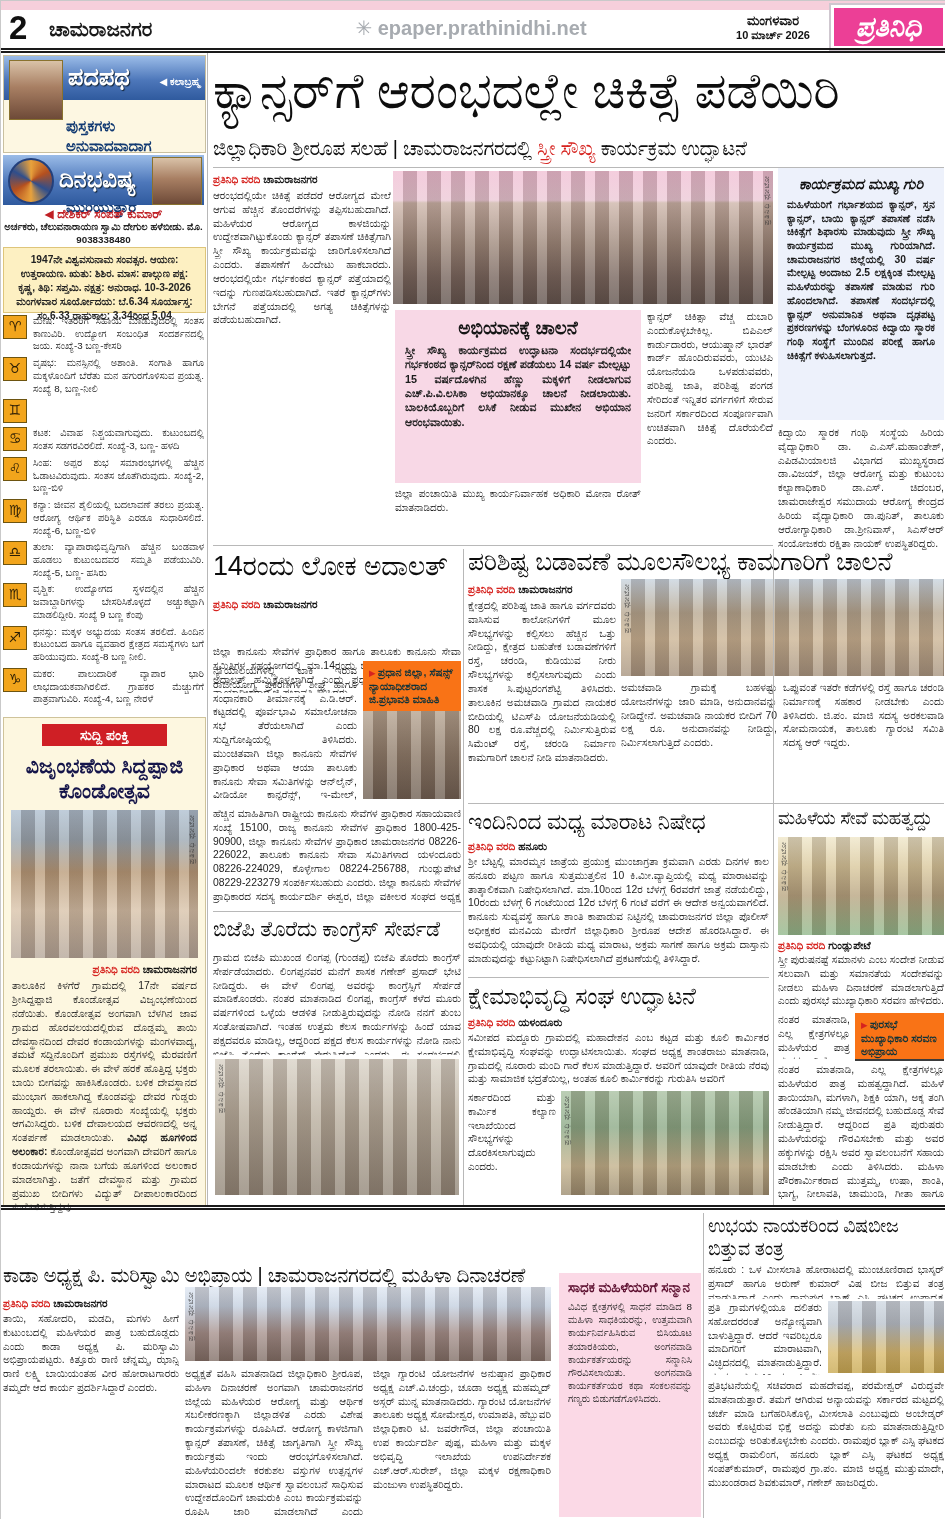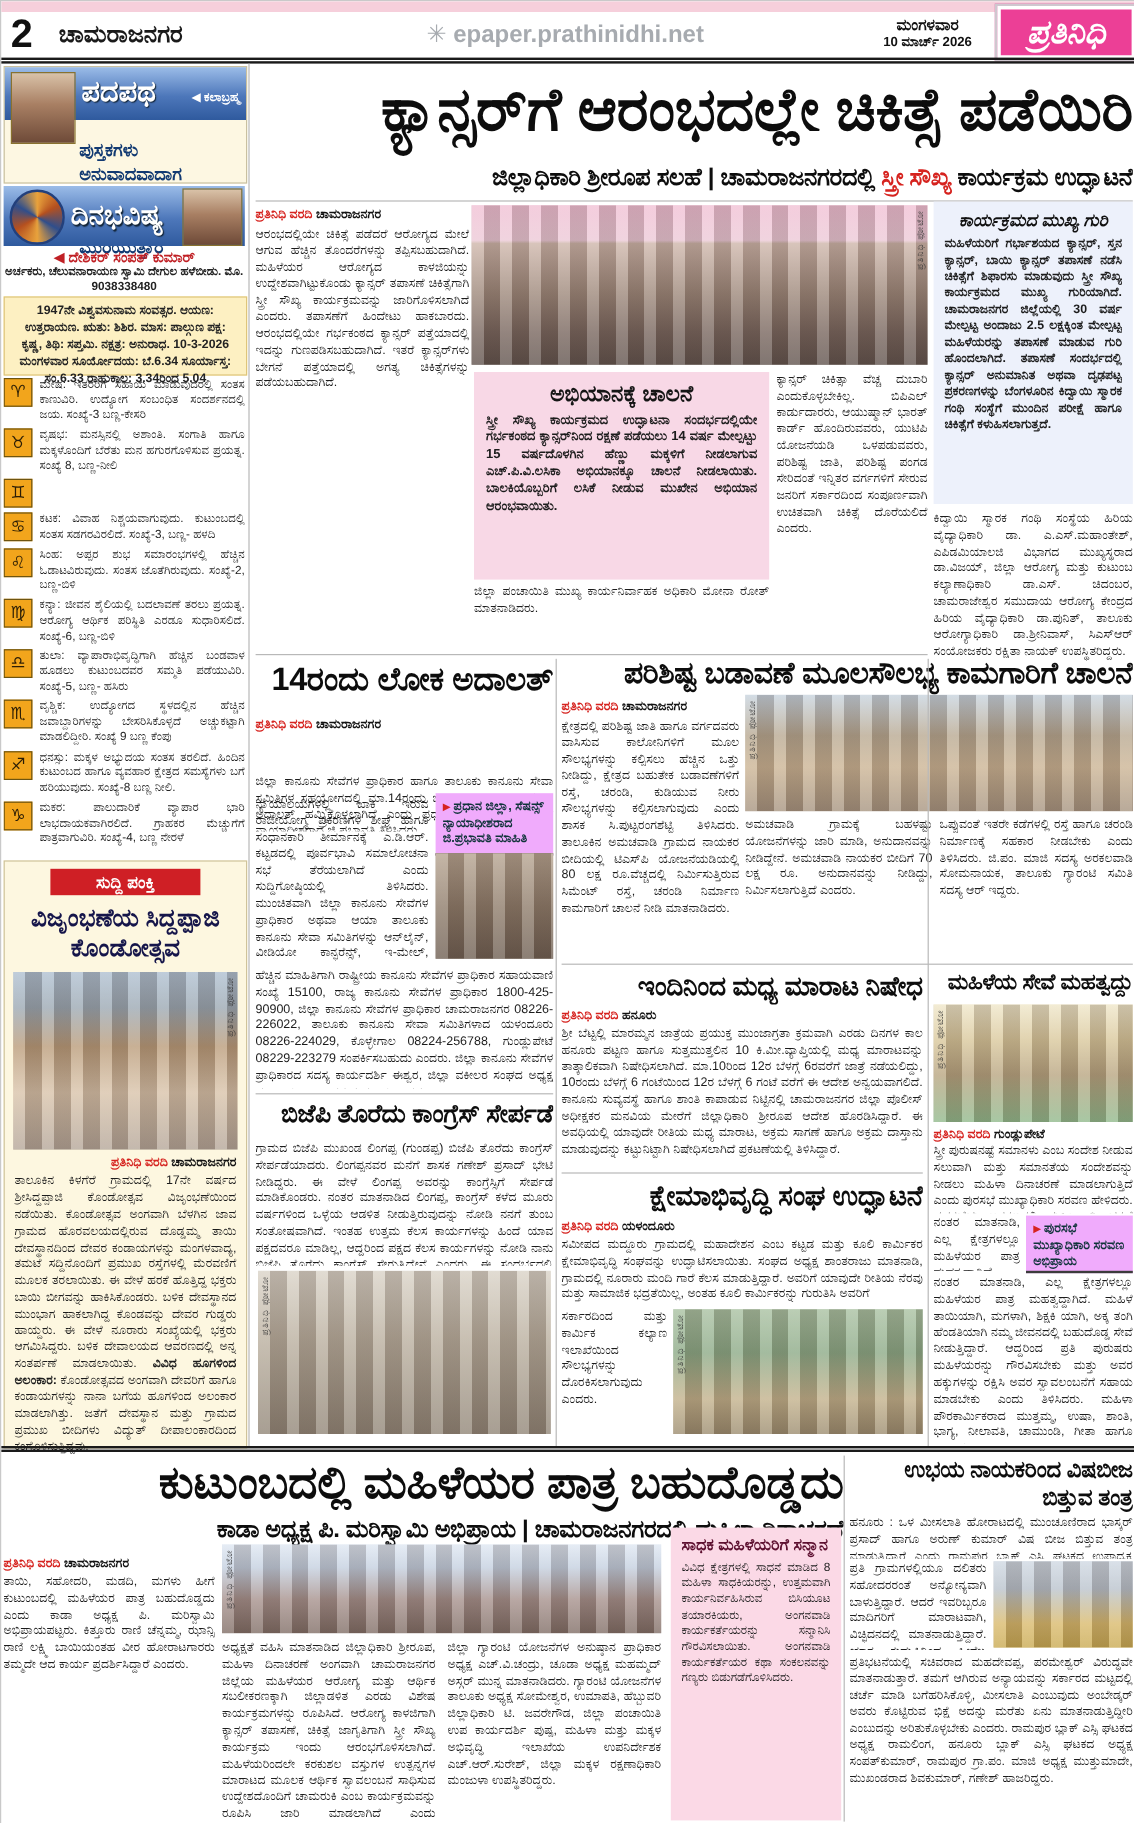--- a/index.html
+++ b/index.html
@@ -2,21 +2,21 @@
 <html><head>
 <meta charset="utf-8">
 <style>
   html,body{margin:0;padding:0;background:#e8e8e8;font-family:"Liberation Sans","DejaVu Sans",sans-serif;}
   .page{position:relative;width:945px;height:1519px;background:#fff;margin:0 auto;overflow:hidden;border:1px solid #c9c9c9;}
   .abs{position:absolute;}
   .bodytxt{font-size:10.4px;line-height:1.33;text-align:justify;color:#1c1c1c;overflow:hidden;}
   .lead{font-weight:bold;}
   .byl{font-size:10.5px;font-weight:bold;color:#111;}
   .byl .r{color:#d6231f;}
-  .hd{font-weight:700;color:#0d0d0d;text-align:right;overflow:hidden;letter-spacing:-0.3px;}
+  .hd{font-weight:400;color:#0d0d0d;text-align:left;overflow:hidden;letter-spacing:-0.3px;}
   .vr{background:#b8b8b8;width:1px;}
   .hr{background:#b8b8b8;height:1px;}
   .dbl{border-top:5px double #1a1a1a;}
   .vcred{writing-mode:vertical-rl;transform:rotate(180deg);font-size:7.5px;color:#333;letter-spacing:1px;position:absolute;left:1px;top:4px;opacity:.85;}
   .vcred.right{left:auto;right:1px;}
   
   .topstrip{background:#f6cfdb;}
   .brand{background:#ec3f96;border:2px solid #cfc7cf;box-shadow:inset 0 0 0 3px #fff;color:#fff;font-weight:800;font-style:italic;font-size:27px;display:flex;align-items:center;justify-content:center;}
   .site{color:#a7abb0;font-weight:bold;font-size:20px;text-align:center;}
   .daybox{text-align:center;color:#111;line-height:1.15;}
@@ -30,21 +30,21 @@
   .face{background:linear-gradient(180deg,#d9c2a8 0%,#a87f63 45%,#6e4a38 100%);border:1px solid #89722f;}
   .wheel{border-radius:50%;background:conic-gradient(#e8a23c,#b5501f,#2f4e8c,#e8a23c,#b5501f,#2f4e8c,#e8a23c);border:2px solid #23407c;}
   .panchanga{background:#fdf0c2;border:1px solid #dec57a;font-size:10.2px;font-weight:bold;color:#222;text-align:center;line-height:1.38;padding:5px 7px;}
   .zrow{display:flex;gap:6px;align-items:flex-start;padding:2px 0;}
   .zicon{flex:0 0 22px;height:22px;background:#f2a51c;border:1px solid #6d5410;color:#2b1d05;font-size:14px;line-height:21px;text-align:center;}
   .ztxt{font-size:9.8px;line-height:1.3;color:#222;text-align:justify;}
   .suddi{background:#fdf7e0;border:1px solid #cfc39a;}
   .suddiband{background:#cf1f25;color:#fff;font-weight:800;font-size:14px;text-align:center;line-height:22px;}
   .suddihd{font-weight:800;font-size:20.5px;color:#15154a;text-align:center;line-height:1.2;}
   
-  .qbox{background:#f0abfc;border-bottom:2px solid #3c3c3c;padding:5px 6px;font-size:10.6px;font-weight:bold;color:#10333a;line-height:1.28;}
+  .qbox{background:#f97316;border-bottom:2px solid #3c3c3c;padding:5px 6px;font-size:10.6px;font-weight:bold;color:#10333a;line-height:1.28;}
   .qbox::before{content:"▶ ";color:#d6231f;font-size:8.5px;}
   .pinkbox{background:#f8d8e6;padding:7px 10px;}
   .pinkbox .t{font-size:18.5px;font-weight:800;text-align:center;color:#161616;margin-bottom:4px;}
   .goalbox{background:#edf1fb;padding:8px 9px;}
   .goalbox .t{font-size:14.5px;font-weight:800;text-align:center;color:#111;margin-bottom:5px;font-style:italic;}
   .goalbox .b{font-size:10.3px;font-weight:600;}
   .sanman{background:#fbd9e6;padding:7px 9px;}
   .sanman .t{font-size:13.5px;font-weight:800;color:#5d1030;margin-bottom:4px;}
   .sanman .b{font-size:9.9px;}
   
@@ -231,21 +231,20 @@
     <div class="vcred">ಪ್ರತಿನಿಧಿ ಫೋಟೋ</div>
   </div>
   <div class="abs byl" style="left:777px;top:938px;width:166px;"><span class="r">ಪ್ರತಿನಿಧಿ ವರದಿ</span> <span>ಗುಂಡ್ಲುಪೇಟೆ</span></div>
   <div class="abs bodytxt" style="left:777px;top:952px;width:166px;height:58px;">ಸ್ತ್ರೀ ಪುರುಷನಷ್ಟೆ ಸಮಾನಳು ಎಂಬ ಸಂದೇಶ ನೀಡುವ ಸಲುವಾಗಿ ಮತ್ತು ಸಮಾನತೆಯ ಸಂದೇಶವನ್ನು ನೀಡಲು ಮಹಿಳಾ ದಿನಾಚರಣೆ ಮಾಡಲಾಗುತ್ತಿದೆ ಎಂದು ಪುರಸಭೆ ಮುಖ್ಯಾಧಿಕಾರಿ ಸರವಣ ಹೇಳಿದರು. ಪುರಸಭೆಯ ಆವರಣದಲ್ಲಿ ಮಹಿಳಾ ದಿನಾಚರಣೆ ಪ್ರಯುಕ್ತ ಪುರಸಭೆ ಸಿಬ್ಬಂದಿ ಮತ್ತು ಪೌರ ಕಾರ್ಮಿಕರ ಮಹಿಳಾ ಸಿಬ್ಬಂದಿಯೊಂದಿಗೆ ಮಹಿಳಾ ದಿನ</div>
   <div class="abs qbox" style="left:854px;top:1012px;width:77px;height:36px;">ಪುರಸಭೆ ಮುಖ್ಯಾಧಿಕಾರಿ ಸರವಣ ಅಭಿಪ್ರಾಯ</div>
   <div class="abs bodytxt" style="left:777px;top:1012px;width:72px;height:46px;">ನಂತರ ಮಾತನಾಡಿ, ಎಲ್ಲ ಕ್ಷೇತ್ರಗಳಲ್ಲೂ ಮಹಿಳೆಯರ ಪಾತ್ರ ಮಹತ್ವದ್ದಾಗಿದೆ. ಮಹಿಳೆ ತಾಯಿಯಾಗಿ, ಮಗಳಾಗಿ, ಶಿಕ್ಷಕಿ ಯಾಗಿ, ಅಕ್ಕ ತಂಗಿ ಹೆಂಡತಿಯಾಗಿ ನಮ್ಮ ಜೀವನದಲ್ಲಿ ಬಹುದೊಡ್ಡ ಸೇವೆ ನೀಡುತ್ತಿದ್ದಾರೆ. ಆದ್ದರಿಂದ ಪ್ರತಿ ಪುರುಷರು ಮಹಿಳೆಯರನ್ನು ಗೌರವಿಸಬೇಕು ಮತ್ತು ಅವರ ಹಕ್ಕುಗಳನ್ನು ರಕ್ಷಿಸಿ ಅವರ ಸ್ವಾವಲಂಬನೆಗೆ ಸಹಾಯ ಮಾಡಬೇಕು ಎಂದು ತಿಳಿಸಿದರು. ಮಹಿಳಾ ಪೌರಕಾರ್ಮಿಕರಾದ ಮುತ್ತಮ್ಮ, ಉಷಾ, ಶಾಂತಿ, ಭಾಗ್ಯ, ನೀಲಾವತಿ, ಚಾಮುಂಡಿ, ಗೀತಾ ಹಾಗೂ ಪುರಸಭೆ ಮಹಿಳಾ ಸಿಬ್ಬಂದಿ ಅನುಪಮ, ಸುಮ್ಮ, ಹೇಮಾ, ತ್ರಿವೇಣಿ, ನಂದಿನಿ, ಚಂದನ, ಆಶಾ, ಭವಾನಿ ಭಾಗವಹಿಸಿದ್ದರು.</div>
   <div class="abs bodytxt" style="left:777px;top:1062px;width:166px;height:140px;">ನಂತರ ಮಾತನಾಡಿ, ಎಲ್ಲ ಕ್ಷೇತ್ರಗಳಲ್ಲೂ ಮಹಿಳೆಯರ ಪಾತ್ರ ಮಹತ್ವದ್ದಾಗಿದೆ. ಮಹಿಳೆ ತಾಯಿಯಾಗಿ, ಮಗಳಾಗಿ, ಶಿಕ್ಷಕಿ ಯಾಗಿ, ಅಕ್ಕ ತಂಗಿ ಹೆಂಡತಿಯಾಗಿ ನಮ್ಮ ಜೀವನದಲ್ಲಿ ಬಹುದೊಡ್ಡ ಸೇವೆ ನೀಡುತ್ತಿದ್ದಾರೆ. ಆದ್ದರಿಂದ ಪ್ರತಿ ಪುರುಷರು ಮಹಿಳೆಯರನ್ನು ಗೌರವಿಸಬೇಕು ಮತ್ತು ಅವರ ಹಕ್ಕುಗಳನ್ನು ರಕ್ಷಿಸಿ ಅವರ ಸ್ವಾವಲಂಬನೆಗೆ ಸಹಾಯ ಮಾಡಬೇಕು ಎಂದು ತಿಳಿಸಿದರು. ಮಹಿಳಾ ಪೌರಕಾರ್ಮಿಕರಾದ ಮುತ್ತಮ್ಮ, ಉಷಾ, ಶಾಂತಿ, ಭಾಗ್ಯ, ನೀಲಾವತಿ, ಚಾಮುಂಡಿ, ಗೀತಾ ಹಾಗೂ ಪುರಸಭೆ ಮಹಿಳಾ ಸಿಬ್ಬಂದಿ ಅನುಪಮ, ಸುಮ್ಮ, ಹೇಮಾ, ತ್ರಿವೇಣಿ, ನಂದಿನಿ, ಚಂದನ, ಆಶಾ, ಭವಾನಿ ಭಾಗವಹಿಸಿದ್ದರು.</div>
 
   <div class="abs dbl" style="left:0;top:1204px;width:945px;height:0;"></div>
 
-  <div class="abs hd" style="left:2px;top:1212px;width:700px;height:50px;font-size:38px;line-height:1.25;">ಕುಟುಂಬದಲ್ಲಿ ಮಹಿಳೆಯರ ಪಾತ್ರ ಬಹುದೊಡ್ಡದು</div>
   <div class="abs hd" style="left:2px;top:1263px;width:700px;height:28px;font-size:20px;">ಕಾಡಾ ಅಧ್ಯಕ್ಷ ಪಿ. ಮರಿಸ್ವಾಮಿ ಅಭಿಪ್ರಾಯ | ಚಾಮರಾಜನಗರದಲ್ಲಿ ಮಹಿಳಾ ದಿನಾಚರಣೆ</div>
   <div class="abs byl" style="left:2px;top:1296px;width:176px;"><span class="r">ಪ್ರತಿನಿಧಿ ವರದಿ</span> <span>ಚಾಮರಾಜನಗರ</span></div>
   <div class="abs bodytxt" style="left:2px;top:1311px;width:176px;height:204px;">ತಾಯಿ, ಸಹೋದರಿ, ಮಡದಿ, ಮಗಳು ಹೀಗೆ ಕುಟುಂಬದಲ್ಲಿ ಮಹಿಳೆಯರ ಪಾತ್ರ ಬಹುದೊಡ್ಡದು ಎಂದು ಕಾಡಾ ಅಧ್ಯಕ್ಷ ಪಿ. ಮರಿಸ್ವಾಮಿ ಅಭಿಪ್ರಾಯಪಟ್ಟರು. ಕಿತ್ತೂರು ರಾಣಿ ಚೆನ್ನಮ್ಮ, ಝಾನ್ಸಿ ರಾಣಿ ಲಕ್ಷ್ಮಿ ಬಾಯಿಯಂತಹ ವೀರ ಹೋರಾಟಗಾರರು ತಮ್ಮದೇ ಆದ ಕಾರ್ಯ ಪ್ರದರ್ಶಿಸಿದ್ದಾರೆ ಎಂದರು.</div>
   <div class="abs ph ph-stage" style="left:184px;top:1286px;width:366px;height:74px;">
     <div class="vcred">ಪ್ರತಿನಿಧಿ ಫೋಟೋ</div>
   </div>
   <div class="abs bodytxt" style="left:184px;top:1366px;width:178px;height:150px;">ಅಧ್ಯಕ್ಷತೆ ವಹಿಸಿ ಮಾತನಾಡಿದ ಜಿಲ್ಲಾಧಿಕಾರಿ ಶ್ರೀರೂಪ, ಮಹಿಳಾ ದಿನಾಚರಣೆ ಅಂಗವಾಗಿ ಚಾಮರಾಜನಗರ ಜಿಲ್ಲೆಯ ಮಹಿಳೆಯರ ಆರೋಗ್ಯ ಮತ್ತು ಆರ್ಥಿಕ ಸಬಲೀಕರಣಕ್ಕಾಗಿ ಜಿಲ್ಲಾಡಳಿತ ಎರಡು ವಿಶೇಷ ಕಾರ್ಯಕ್ರಮಗಳನ್ನು ರೂಪಿಸಿದೆ. ಆರೋಗ್ಯ ಕಾಳಜಿಗಾಗಿ ಕ್ಯಾನ್ಸರ್ ತಪಾಸಣೆ, ಚಿಕಿತ್ಸೆ ಜಾಗೃತಿಗಾಗಿ ಸ್ತ್ರೀ ಸೌಖ್ಯ ಕಾರ್ಯಕ್ರಮ ಇಂದು ಆರಂಭಗೊಳಿಸಲಾಗಿದೆ. ಮಹಿಳೆಯರಿಂದಲೇ ಕರಕುಶಲ ವಸ್ತುಗಳ ಉತ್ಪನ್ನಗಳ ಮಾರಾಟದ ಮೂಲಕ ಆರ್ಥಿಕ ಸ್ವಾವಲಂಬನೆ ಸಾಧಿಸುವ ಉದ್ದೇಶದೊಂದಿಗೆ ಚಾಮರುಕಿ ಎಂಬ ಕಾರ್ಯಕ್ರಮವನ್ನು ರೂಪಿಸಿ ಜಾರಿ ಮಾಡಲಾಗಿದೆ ಎಂದು ಜಿಲ್ಲಾಧಿಕಾರಿಯವರು ಹೇಳಿದರು.</div>
   <div class="abs bodytxt" style="left:372px;top:1366px;width:178px;height:150px;">ಜಿಲ್ಲಾ ಗ್ಯಾರಂಟಿ ಯೋಜನೆಗಳ ಅನುಷ್ಠಾನ ಪ್ರಾಧಿಕಾರ ಅಧ್ಯಕ್ಷ ಎಚ್.ವಿ.ಚಂದ್ರು, ಚೂಡಾ ಅಧ್ಯಕ್ಷ ಮಹಮ್ಮದ್ ಅಸ್ಗರ್ ಮುನ್ನ ಮಾತನಾಡಿದರು. ಗ್ಯಾರಂಟಿ ಯೋಜನೆಗಳ ತಾಲೂಕು ಅಧ್ಯಕ್ಷ ಸೋಮೇಶ್ವರ, ಉಮಾಪತಿ, ಹೆಬ್ಬುವರಿ ಜಿಲ್ಲಾಧಿಕಾರಿ ಟಿ. ಜವರೇಗೌಡ, ಜಿಲ್ಲಾ ಪಂಚಾಯಿತಿ ಉಪ ಕಾರ್ಯದರ್ಶಿ ಪುಷ್ಪ, ಮಹಿಳಾ ಮತ್ತು ಮಕ್ಕಳ ಅಭಿವೃದ್ಧಿ ಇಲಾಖೆಯ ಉಪನಿರ್ದೇಶಕ ಎಚ್.ಆರ್.ಸುರೇಶ್, ಜಿಲ್ಲಾ ಮಕ್ಕಳ ರಕ್ಷಣಾಧಿಕಾರಿ ಮಂಜುಳಾ ಉಪಸ್ಥಿತರಿದ್ದರು.</div>
   <div class="abs sanman" style="left:558px;top:1272px;width:124px;height:230px;">
     <div class="t">ಸಾಧಕ ಮಹಿಳೆಯರಿಗೆ ಸನ್ಮಾನ</div>

